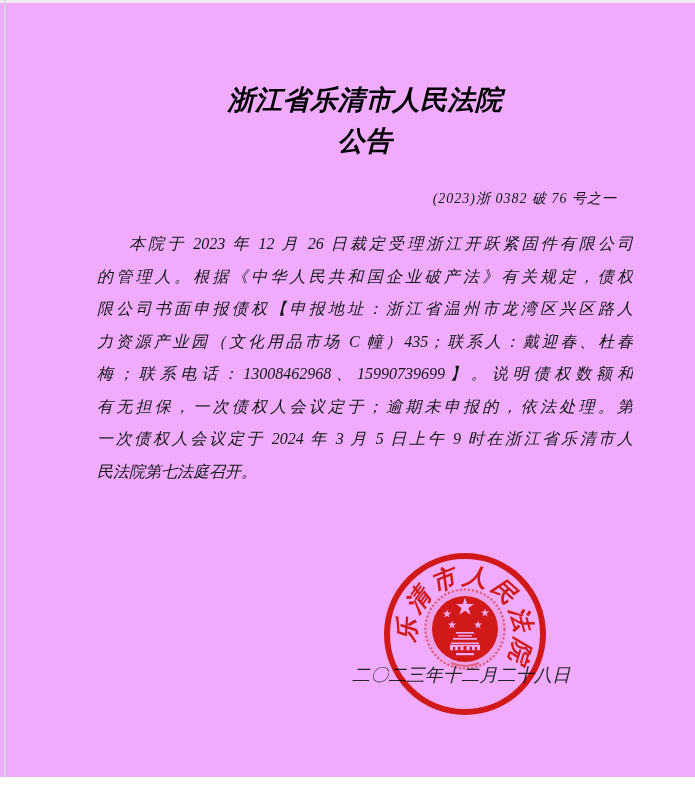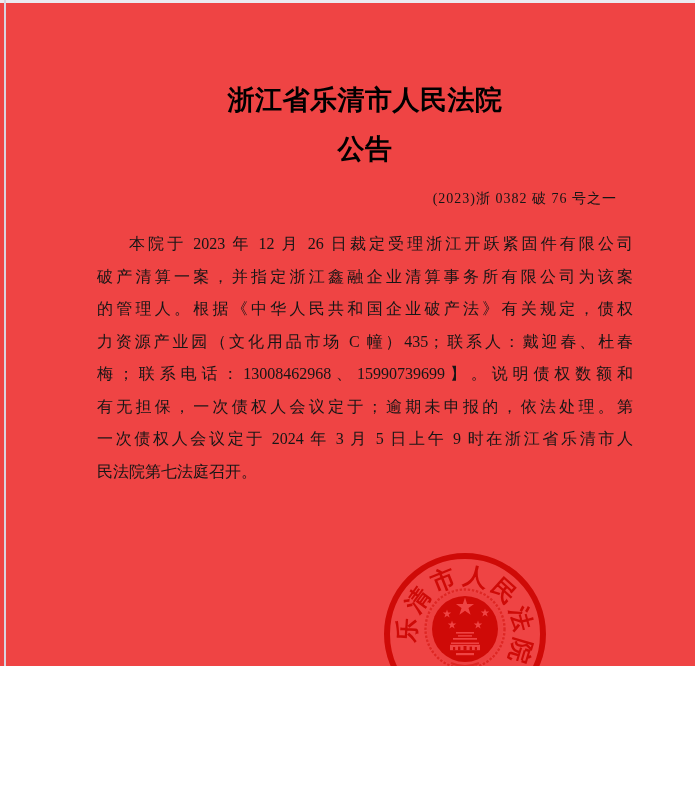--- a/index.html
+++ b/index.html
@@ -1,34 +1,35 @@
 <!DOCTYPE html>
 <html><head>
 <meta charset="utf-8">
 <style>
   html,body{margin:0;padding:0;background:#ffffff;}
   .page{
     position:relative;
-    width:695px;height:666px;
-    background:#ef4444;
+    width:695px;height:777px;
+    background:#f0abfc;
     overflow:hidden;
     font-family:"Liberation Serif","DejaVu Serif",serif;
     color:#1b1b1b;
+    font-style:italic;
   }
   .top-edge{position:absolute;top:0;left:0;width:695px;height:3px;background:#ebebf0;}
   .left-edge{position:absolute;top:0;left:4px;width:2px;height:799px;background:#d9d3df;}
 
   .title{
     position:absolute;left:97px;width:536px;
     text-align:center;font-weight:bold;color:#000;
     font-size:27px;line-height:32px;letter-spacing:0.5px;
     white-space:nowrap;
   }
   .title.line1{top:84px;}
-  .title.line2{top:133px;}
+  .title.line2{top:125px;}
 
   .case-no{
     position:absolute;left:97px;top:185px;width:536px;
     box-sizing:border-box;padding-right:16px;
     text-align:right;font-size:14px;line-height:27px;letter-spacing:1px;
     color:#151515;white-space:nowrap;
   }
 
   .body-text{
     position:absolute;left:97px;top:228px;width:536px;
@@ -67,22 +68,22 @@
   <div class="top-edge"></div>
   <div class="left-edge"></div>
 
   <div class="title line1">浙江省乐清市人民法院</div>
   <div class="title line2">公告</div>
 
   <div class="case-no">(2023)浙 0382 破 76 号之一</div>
 
   <div class="body-text">
     <div class="bline first">本院于 2023 年 12 月 26 日裁定受理浙江开跃紧固件有限公司</div>
-    <div class="bline">破产清算一案，并指定浙江鑫融企业清算事务所有限公司为该案</div>
     <div class="bline">的管理人。根据《中华人民共和国企业破产法》有关规定，债权</div>
+    <div class="bline">限公司书面申报债权【申报地址：浙江省温州市龙湾区兴区路人</div>
     <div class="bline">力资源产业园（文化用品市场 C 幢）435；联系人：戴迎春、杜春</div>
     <div class="bline">梅；联系电话：13008462968、15990739699】。说明债权数额和</div>
     <div class="bline">有无担保，一次债权人会议定于；逾期未申报的，依法处理。第</div>
     <div class="bline">一次债权人会议定于 2024 年 3 月 5 日上午 9 时在浙江省乐清市人</div>
     <div class="bline last">民法院第七法庭召开。</div>
   </div>
 
   <div class="doc-date">二〇二三年十二月二十八日</div>
 
   <svg class="seal" viewBox="-87 -87 174 174" aria-hidden="true">

